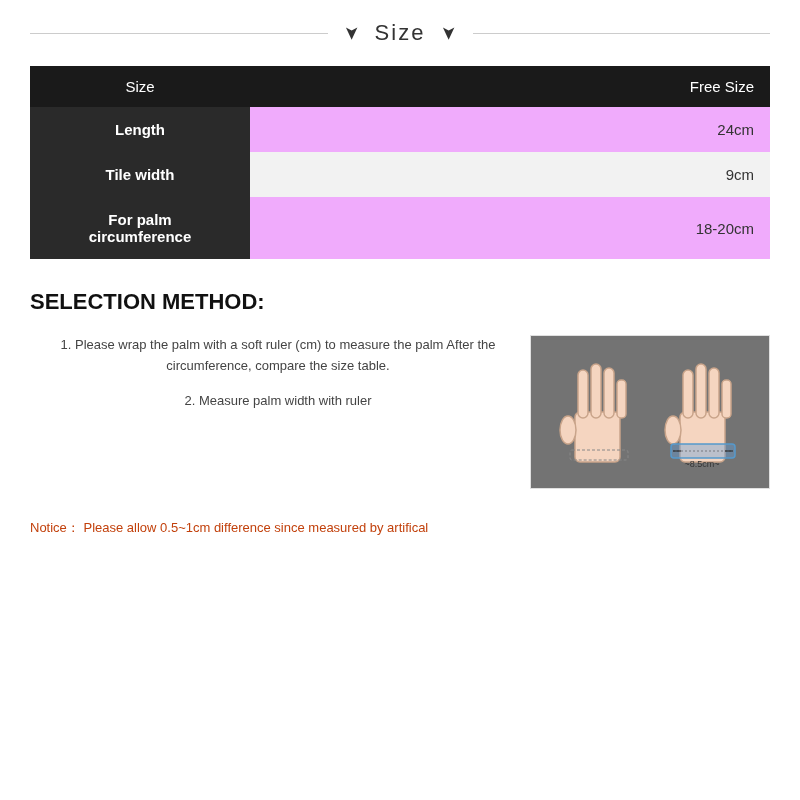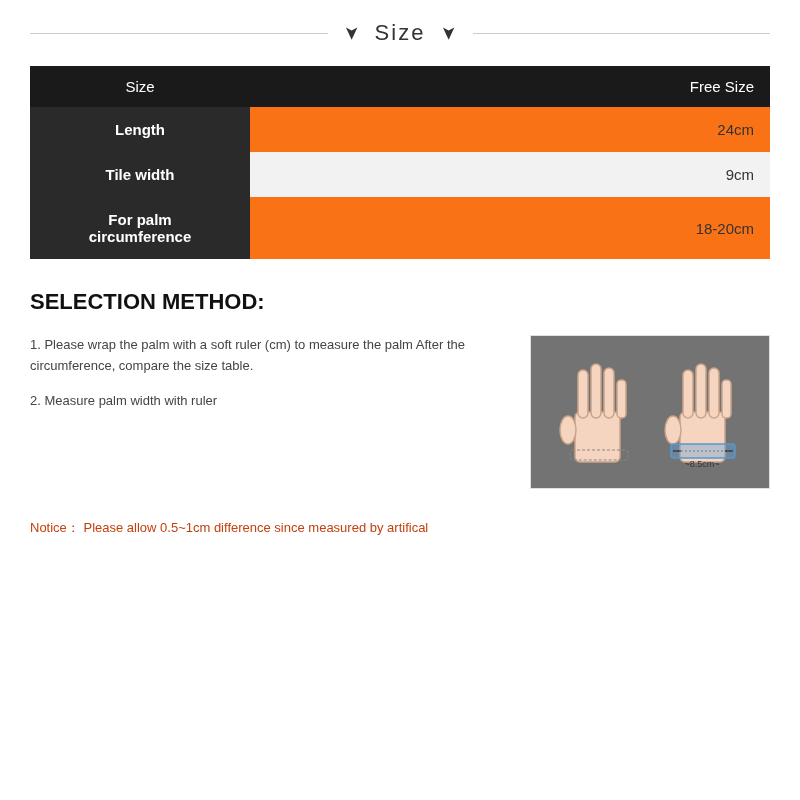--- a/index.html
+++ b/index.html
@@ -72,21 +72,21 @@
       font-weight: 500;
       text-align: right;
     }
 
     .size-table thead th:first-child {
       text-align: center;
       width: 220px;
     }
 
     .size-table tbody tr {
-      background: #f97316;
+      background: #f0abfc;
     }
 
     .size-table tbody tr:nth-child(even) {
       background: #f2f2f2;
     }
 
     .size-table tbody td {
       padding: 14px 16px;
       font-size: 15px;
       color: #333333;
@@ -111,20 +111,21 @@
       font-size: 22px;
       font-weight: 900;
       color: #111111;
       margin-bottom: 20px;
     }
 
     .selection-content {
       display: flex;
       gap: 4px;
       align-items: flex-start;
+      text-align: center;
     }
 
     .selection-text {
       flex: 1;
     }
 
     .selection-text p {
       font-size: 13px;
       color: #444444;
       line-height: 1.6;

